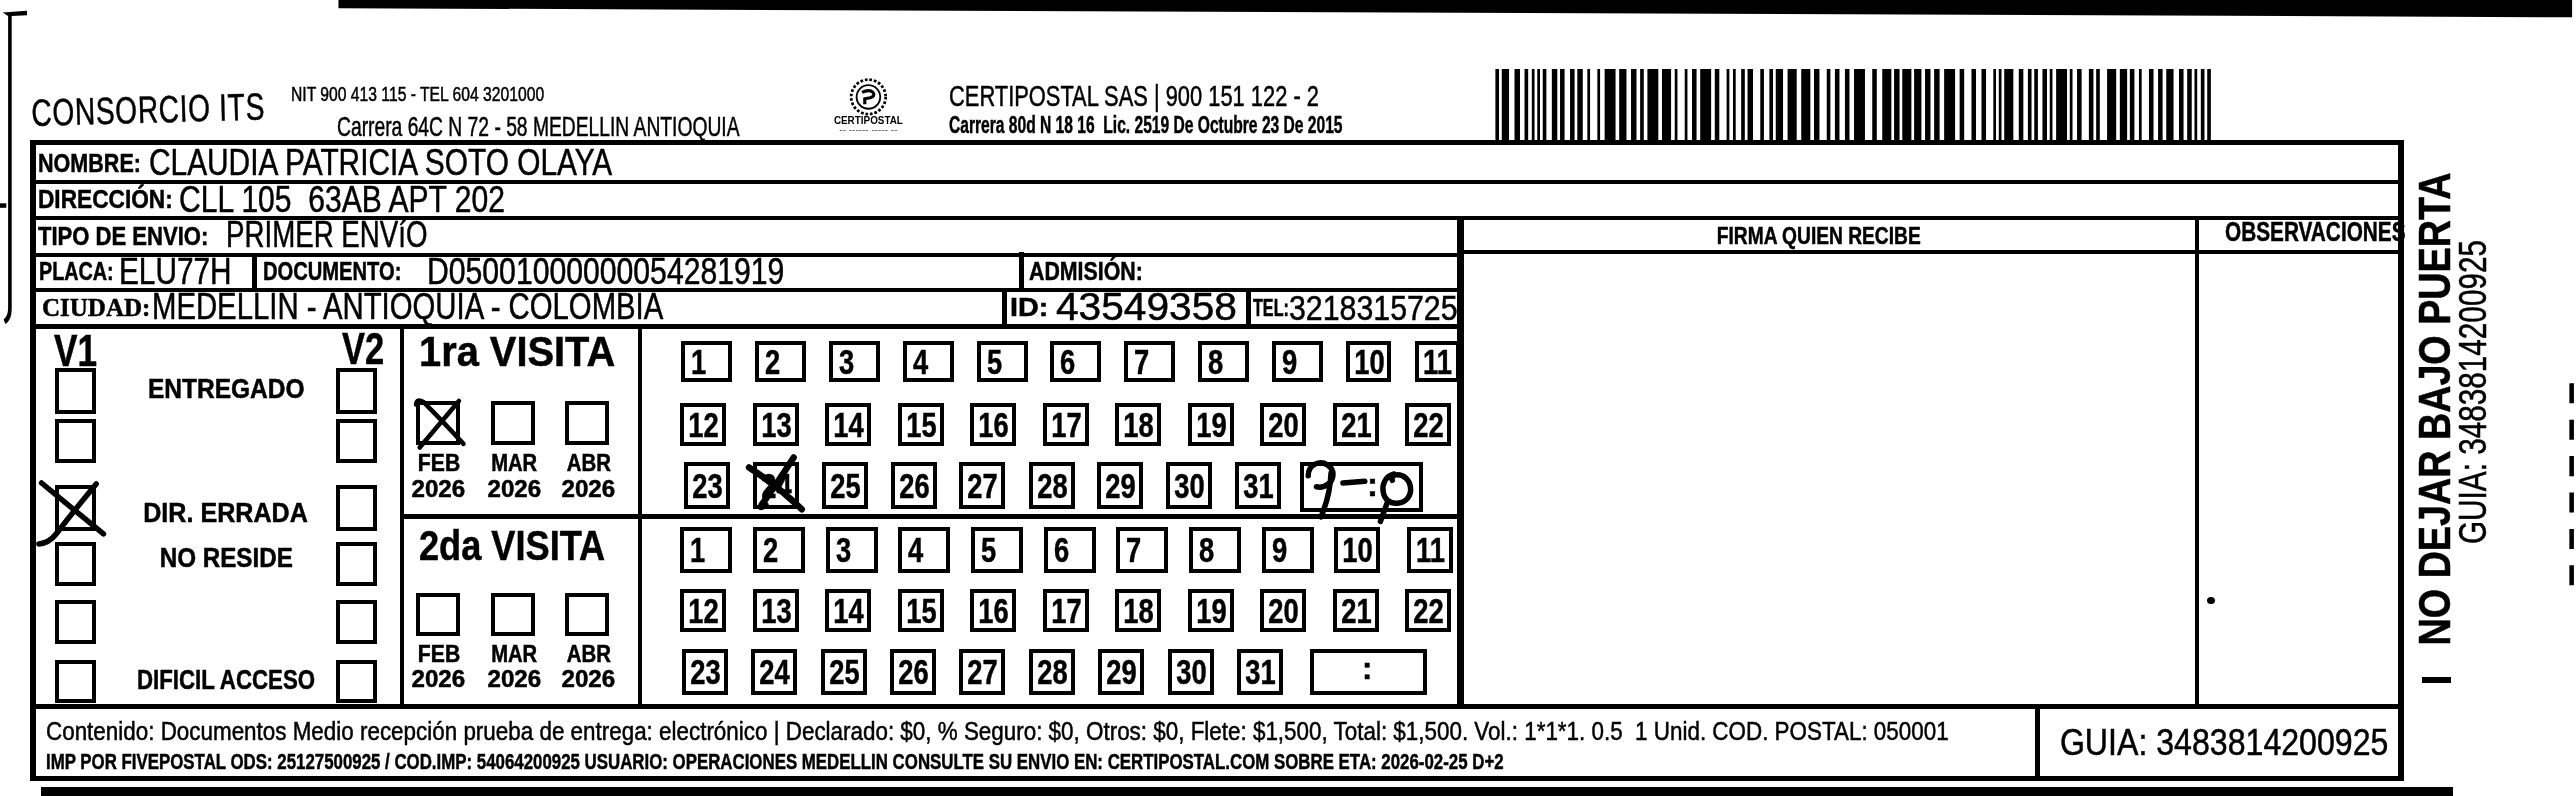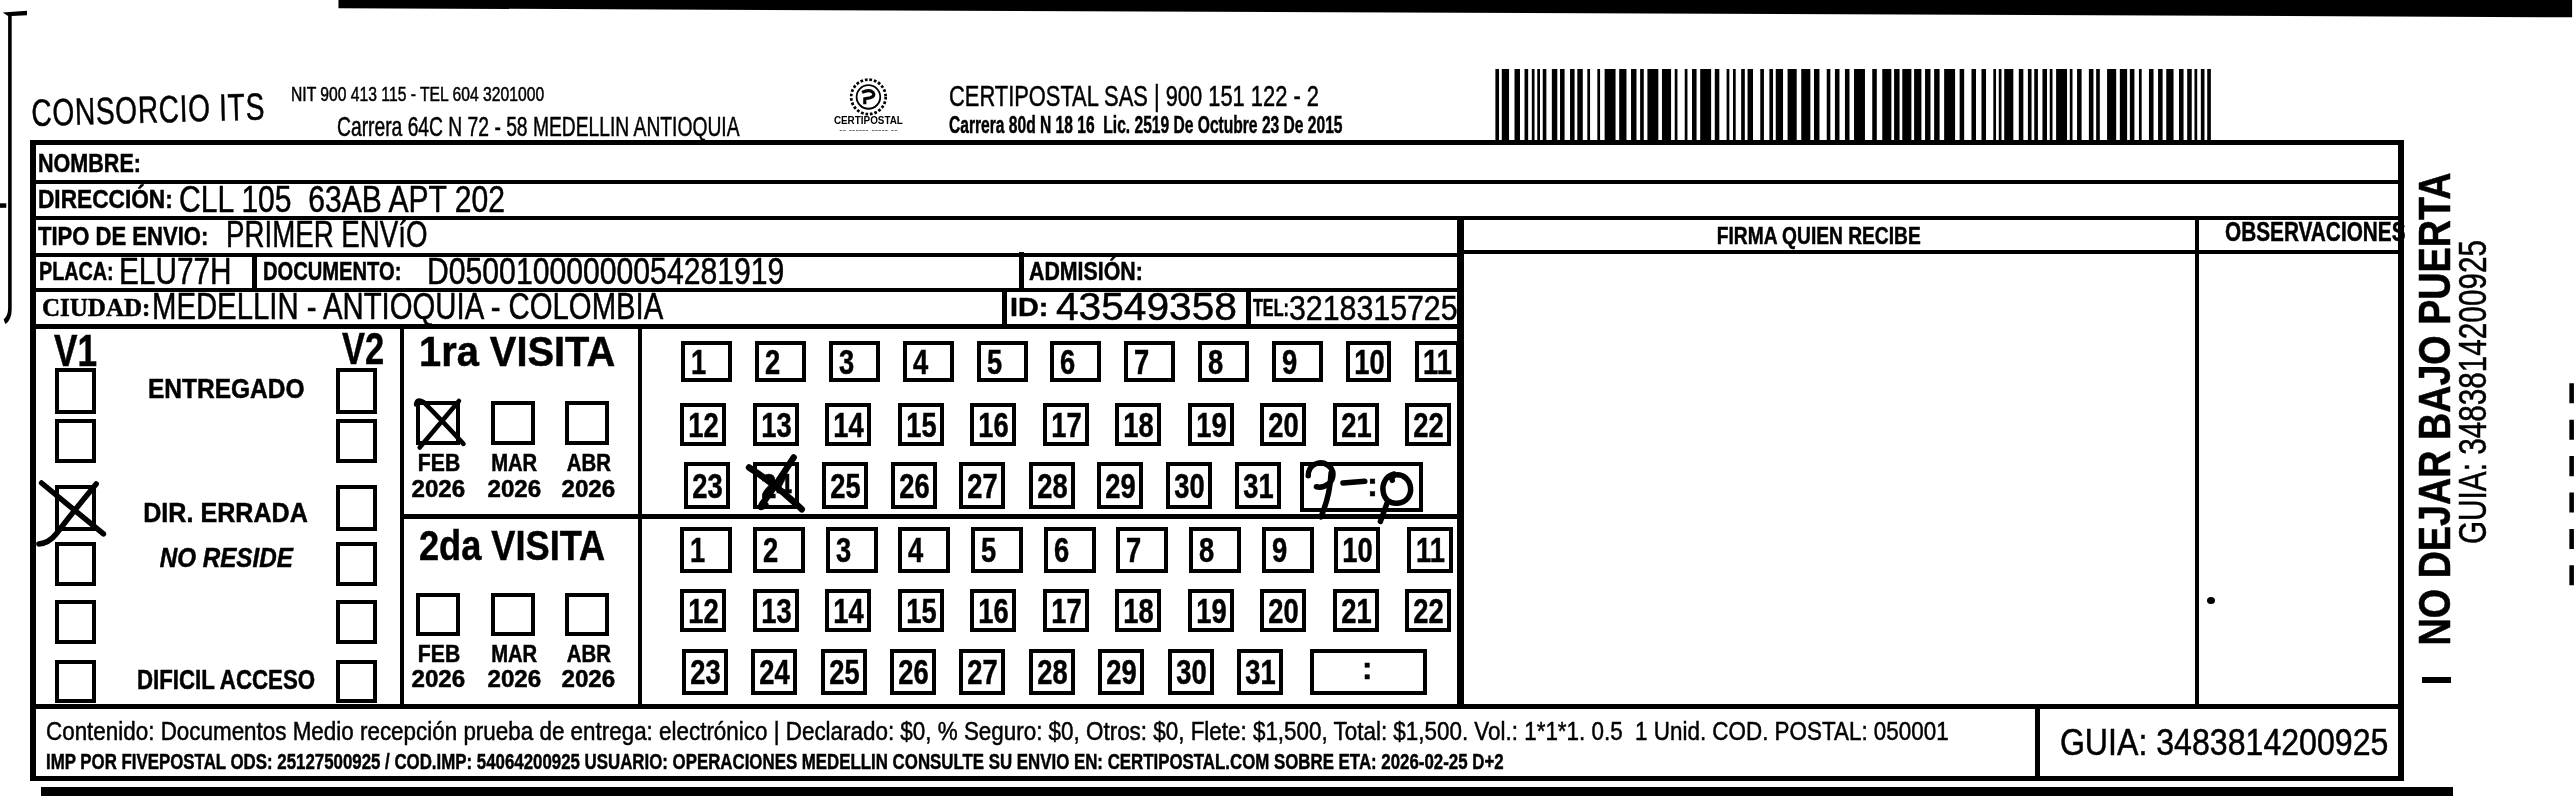--- a/index.html
+++ b/index.html
@@ -214,20 +214,21 @@
 <div class="ln" style="left:400px;top:326px;width:3.6px;height:381px;"></div>
 
 <div class="ln" style="left:638px;top:326px;width:3.6px;height:381px;"></div>
 
 <div class="ln" style="left:2195px;top:216px;width:3.6px;height:491px;"></div>
 
 <div class="ln" style="left:2035px;top:709px;width:4.6px;height:69px;"></div>
 
 <div class="a lab" id="nombre_l" style="left:38px;top:149px;font-size:25.5px;"><span class="sp">NOMBRE:</span></div>
 
+<div class="a" id="nombre_v" style="left:149px;top:142px;font-size:36px;"><span class="sp">CLAUDIA PATRICIA SOTO OLAYA</span></div>
 
 <div class="a lab" id="dir_l" style="left:38px;top:185px;font-size:25.5px;"><span class="sp">DIRECCIÓN:</span></div>
 
 <div class="a" id="dir_v" style="left:179px;top:179px;font-size:36px;"><span class="sp">CLL 105&nbsp; 63AB APT 202</span></div>
 
 <div class="a lab" id="tipo_l" style="left:38px;top:222px;font-size:25.5px;"><span class="sp">TIPO DE ENVIO:</span></div>
 
 <div class="a lab ctr" id="firma" style="left:1464px;top:222px;width:709px;font-size:24.6px;"><span class="sp">FIRMA QUIEN RECIBE</span></div>
 
 <div class="a" id="tipo_v" style="left:226px;top:214px;font-size:36px;"><span class="sp">PRIMER ENVíO</span></div>
@@ -278,21 +279,21 @@
 <path d="M 16 14 Q 45 38 84 70"></path>
 <path d="M 76 15 Q 52 44 32 70 Q 24 80 13 81"></path>
 </svg>
 
 <div class="a lab ctr" id="lb3" style="left:89px;top:498px;width:274px;font-size:27px;"><span class="sp">DIR. ERRADA</span></div>
 
 <div class="bx" style="left:336px;top:485px;width:33px;height:38px;"></div>
 
 <div class="bx" style="left:55px;top:542px;width:33px;height:36px;"></div>
 
-<div class="a lab ctr" id="lb4" style="left:89px;top:543px;width:274px;font-size:27px;font-style:italic;"><span class="sp">NO RESIDE</span></div>
+<div class="a lab ctr" id="lb4" style="left:89px;top:543px;width:274px;font-size:27px;"><span class="sp">NO RESIDE</span></div>
 
 <div class="bx" style="left:336px;top:542px;width:33px;height:36px;"></div>
 
 <div class="bx" style="left:55px;top:600px;width:33px;height:36px;"></div>
 
 
 <div class="bx" style="left:336px;top:600px;width:33px;height:36px;"></div>
 
 <div class="bx" style="left:55px;top:660px;width:33px;height:35px;"></div>
 

